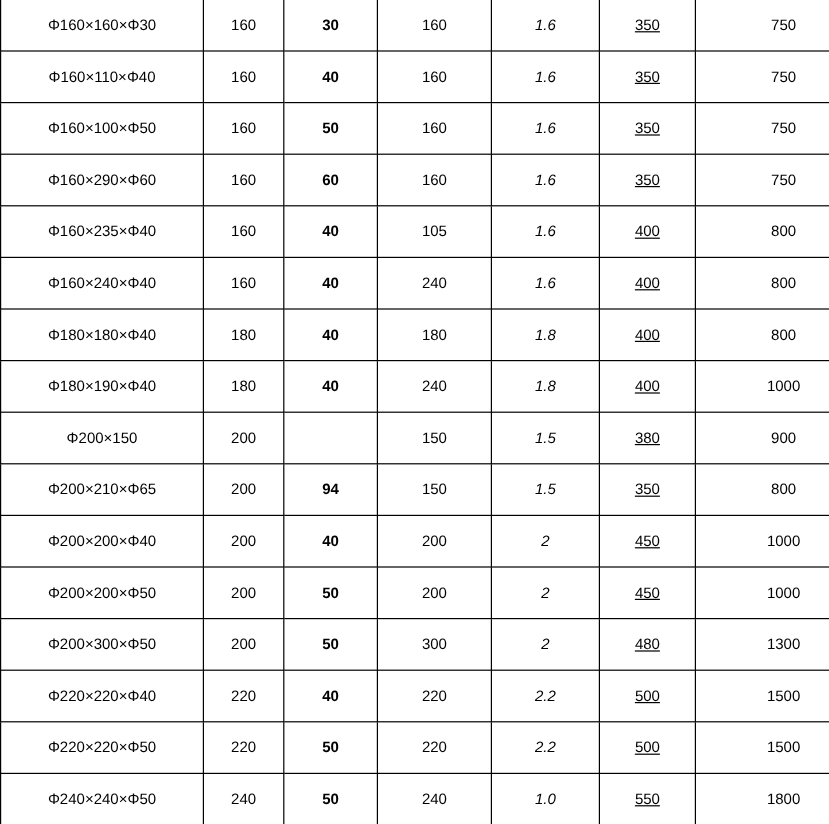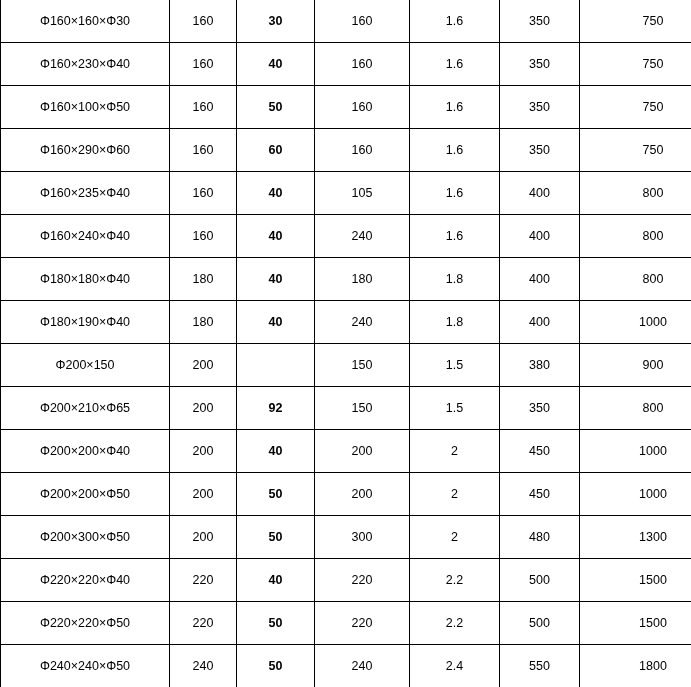--- a/index.html
+++ b/index.html
@@ -27,42 +27,42 @@
     height: 42px;
     padding: 0 2px;
     white-space: nowrap;
     overflow: hidden;
   }
   
   .c0 { width: 164px; }
   .c1 { width: 62px; }
   .c2 { width: 73px; font-weight: bold; }
   .c3 { width: 90px; }
-  .c4 { width: 85px; }
-  .c5 { width: 75px; }
+  .c4 { width: 85px; font-style: italic; }
+  .c5 { width: 75px; text-decoration: underline; }
   .c6 { width: 142px; }
   
   tr.clipped-top td { border-top: none; }
 </style>
 </head>
 <body>
 
 <table class="spec-table">
   <tbody>
     <tr class="clipped-top">
       <td class="c0">Φ160×160×Φ30</td>
       <td class="c1">160</td>
       <td class="c2">30</td>
       <td class="c3">160</td>
       <td class="c4">1.6</td>
       <td class="c5">350</td>
       <td class="c6">750</td>
     </tr>
     <tr>
-      <td class="c0">Φ160×230×Φ40</td>
+      <td class="c0">Φ160×110×Φ40</td>
       <td class="c1">160</td>
       <td class="c2">40</td>
       <td class="c3">160</td>
       <td class="c4">1.6</td>
       <td class="c5">350</td>
       <td class="c6">750</td>
     </tr>
     <tr>
       <td class="c0">Φ160×100×Φ50</td>
       <td class="c1">160</td>
@@ -122,21 +122,21 @@
       <td class="c1">200</td>
       <td class="c2"></td>
       <td class="c3">150</td>
       <td class="c4">1.5</td>
       <td class="c5">380</td>
       <td class="c6">900</td>
     </tr>
     <tr>
       <td class="c0">Φ200×210×Φ65</td>
       <td class="c1">200</td>
-      <td class="c2">92</td>
+      <td class="c2">94</td>
       <td class="c3">150</td>
       <td class="c4">1.5</td>
       <td class="c5">350</td>
       <td class="c6">800</td>
     </tr>
     <tr>
       <td class="c0">Φ200×200×Φ40</td>
       <td class="c1">200</td>
       <td class="c2">40</td>
       <td class="c3">200</td>
@@ -178,18 +178,18 @@
       <td class="c3">220</td>
       <td class="c4">2.2</td>
       <td class="c5">500</td>
       <td class="c6">1500</td>
     </tr>
     <tr>
       <td class="c0">Φ240×240×Φ50</td>
       <td class="c1">240</td>
       <td class="c2">50</td>
       <td class="c3">240</td>
-      <td class="c4">2.4</td>
+      <td class="c4">1.0</td>
       <td class="c5">550</td>
       <td class="c6">1800</td>
     </tr>
   </tbody>
 </table>
 
 </body></html>

